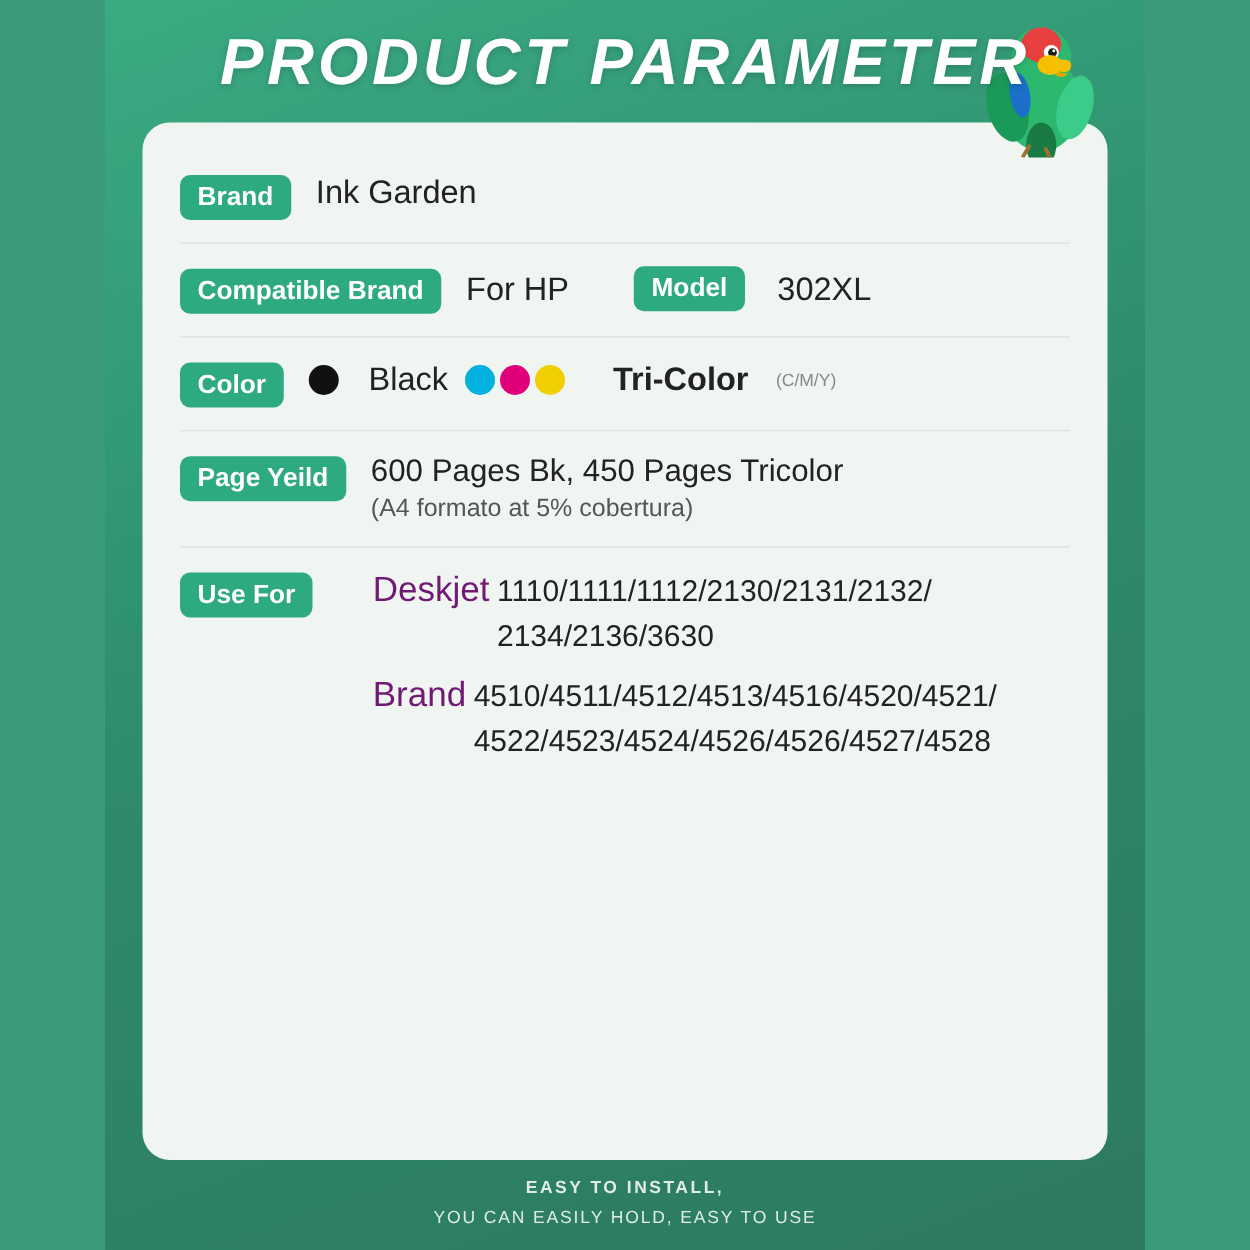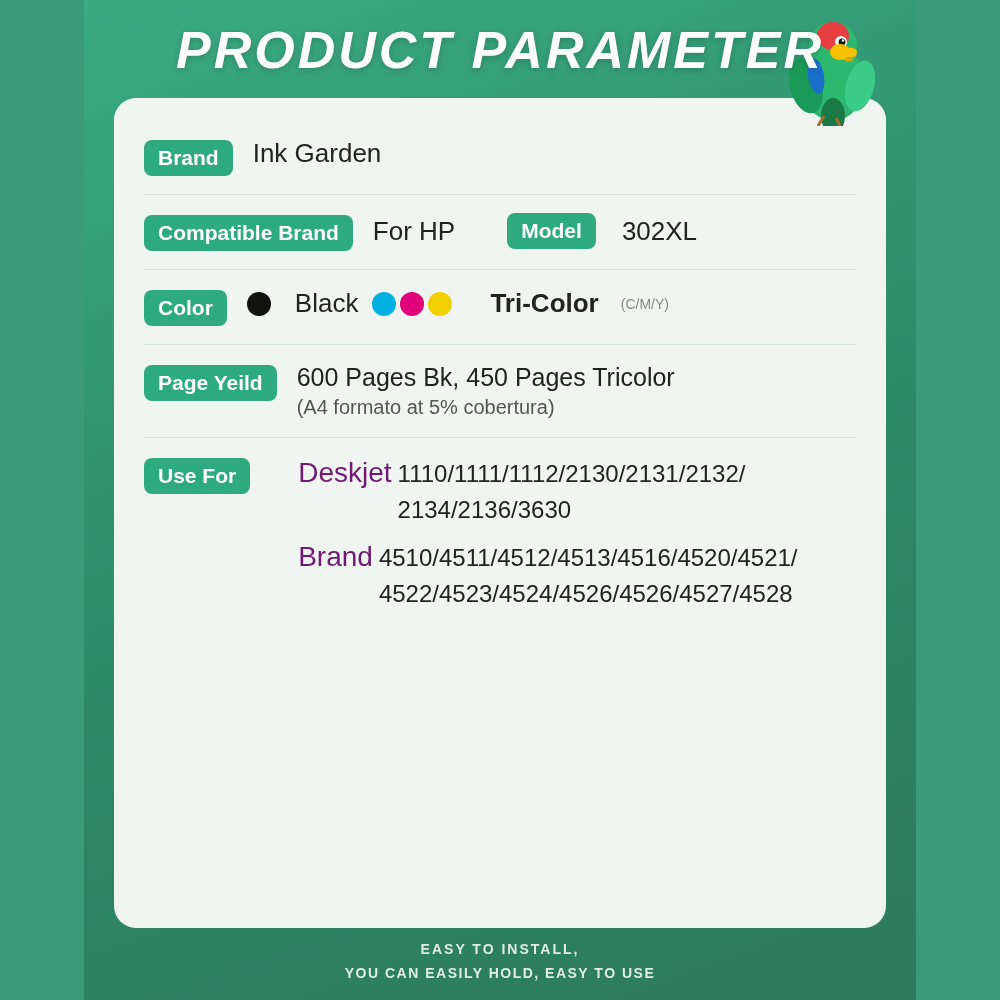--- a/index.html
+++ b/index.html
@@ -216,21 +216,21 @@
       padding: 10px 0 4px 0;
       line-height: 1.7;
     }
 
     .footer-top {
       font-weight: 700;
       letter-spacing: 2px;
     }
 
     .footer-bottom {
-      font-weight: 700;
+      font-weight: 400;
       letter-spacing: 1.5px;
       text-align: right;
     }
 
     
     .parrot-container {
       position: absolute;
       top: 8px;
       right: 28px;
       width: 110px;

